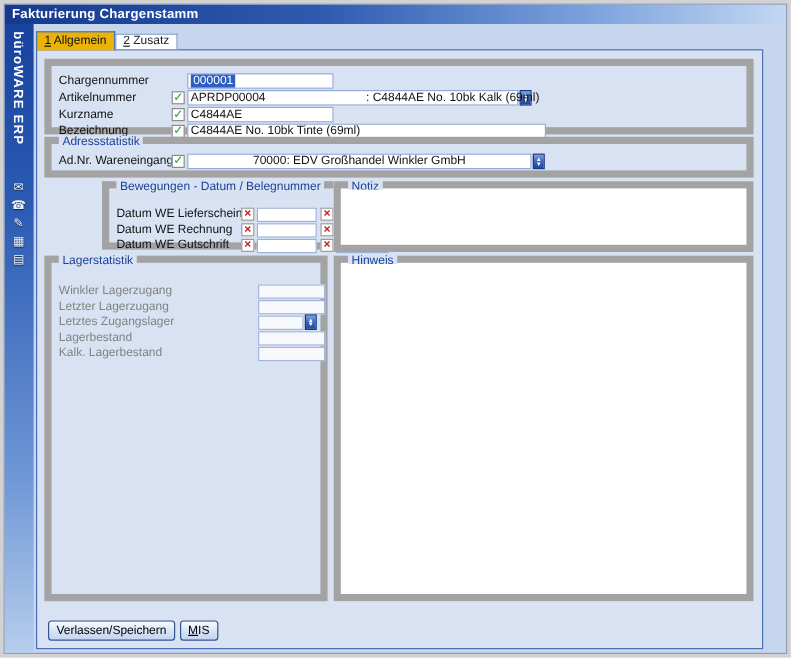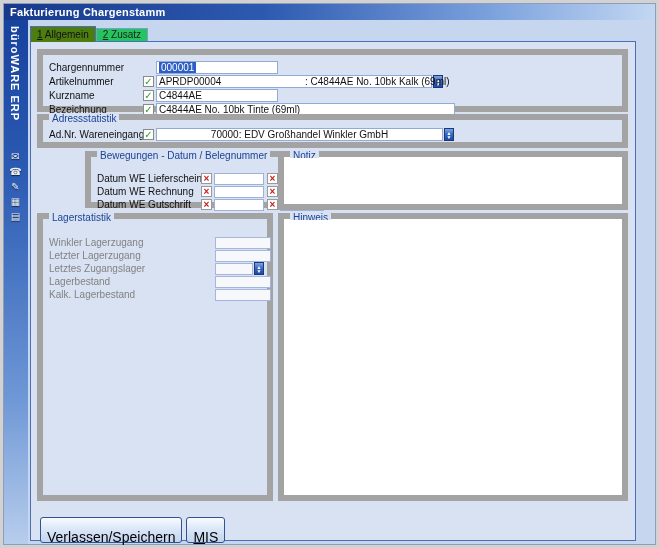--- a/index.html
+++ b/index.html
@@ -19,23 +19,23 @@
              background:linear-gradient(180deg,#17429e 0%,#2c5cb4 30%,#6e97d6 72%,#b7cdec 100%); }
   .brand { position:absolute; top:6px; left:5px; writing-mode:vertical-rl;
            color:#fff; font-size:11px; font-weight:bold; letter-spacing:1px; white-space:nowrap; }
   .sideicons { position:absolute; left:4px; top:130px; display:flex; flex-direction:column; gap:2px; }
   .sicon { width:15px; height:13px; text-align:center; font-size:10px; line-height:13px;
            color:#eef3fc; text-shadow:0 1px 1px #123; cursor:default; }
 
   .tabs { position:absolute; left:26px; top:22px; height:16px; display:flex; align-items:flex-end; z-index:3; }
   .tab { font-size:10px; padding:0 6px; white-space:nowrap; cursor:default; }
   .tab::first-letter { text-decoration:underline; }
-  .tab-active { background:#4d7c0f; border:1px solid #4a6fb5; border-bottom:none;
+  .tab-active { background:#eab308; border:1px solid #4a6fb5; border-bottom:none;
                 height:16px; line-height:15px; }
-  .tab-inactive { background:#22c55e; border:1px solid #7f9cce; border-bottom:none;
+  .tab-inactive { background:#ffffff; border:1px solid #7f9cce; border-bottom:none;
                   height:13px; line-height:12px; margin-bottom:1px; color:#222; }
 
   .panel { position:absolute; left:26px; top:37px; width:606px; height:500px;
            background:#d8e2f3; border:1px solid #4a6fb5; z-index:2; }
 
   .grp { position:absolute; border:6px solid #a3a3a3; }
   .grp.white { background:#fff;padding-left:46px; }
   .gtitle { position:absolute; top:-7px; left:6px; background:#d8e2f3; padding:0 3px;
             font-size:10px; line-height:12px; color:#1a4296; white-space:nowrap; }
 
@@ -80,21 +80,21 @@
   .spin { width:10px; height:13px; margin-left:1px; flex:0 0 10px;
           background:linear-gradient(180deg,#7da3e4 0%,#3a66bd 50%,#1d4aa0 100%);
           border:1px solid #16397e; display:flex; flex-direction:column;
           align-items:center; justify-content:center; color:#fff; cursor:default; }
   .spin span { font-size:5px; line-height:4px; display:block; }
 
   .ta { position:absolute; left:1px; top:1px; right:1px; bottom:1px; background:#fff;
         font-size:10px; padding:2px; overflow:hidden; }
 
   .btnbar { position:absolute; left:9px; top:475px; display:flex; gap:4px; }
-  .btn { height:17px; display:inline-block; padding:12px 6px; font-size:14px; line-height:15px;
+  .btn { height:17px; display:inline-block; padding:0 6px; font-size:10px; line-height:15px;
          background:linear-gradient(180deg,#f8fbff 0%,#dce7f8 45%,#c2d4ef 100%);
          border:1px solid #33538f; border-radius:3px; color:#000; white-space:nowrap; cursor:default; }
   .btn-mis::first-letter { text-decoration:underline; }
 </style>
 </head>
 <body>
 
 <div class="screen">
   <div class="window">
 

